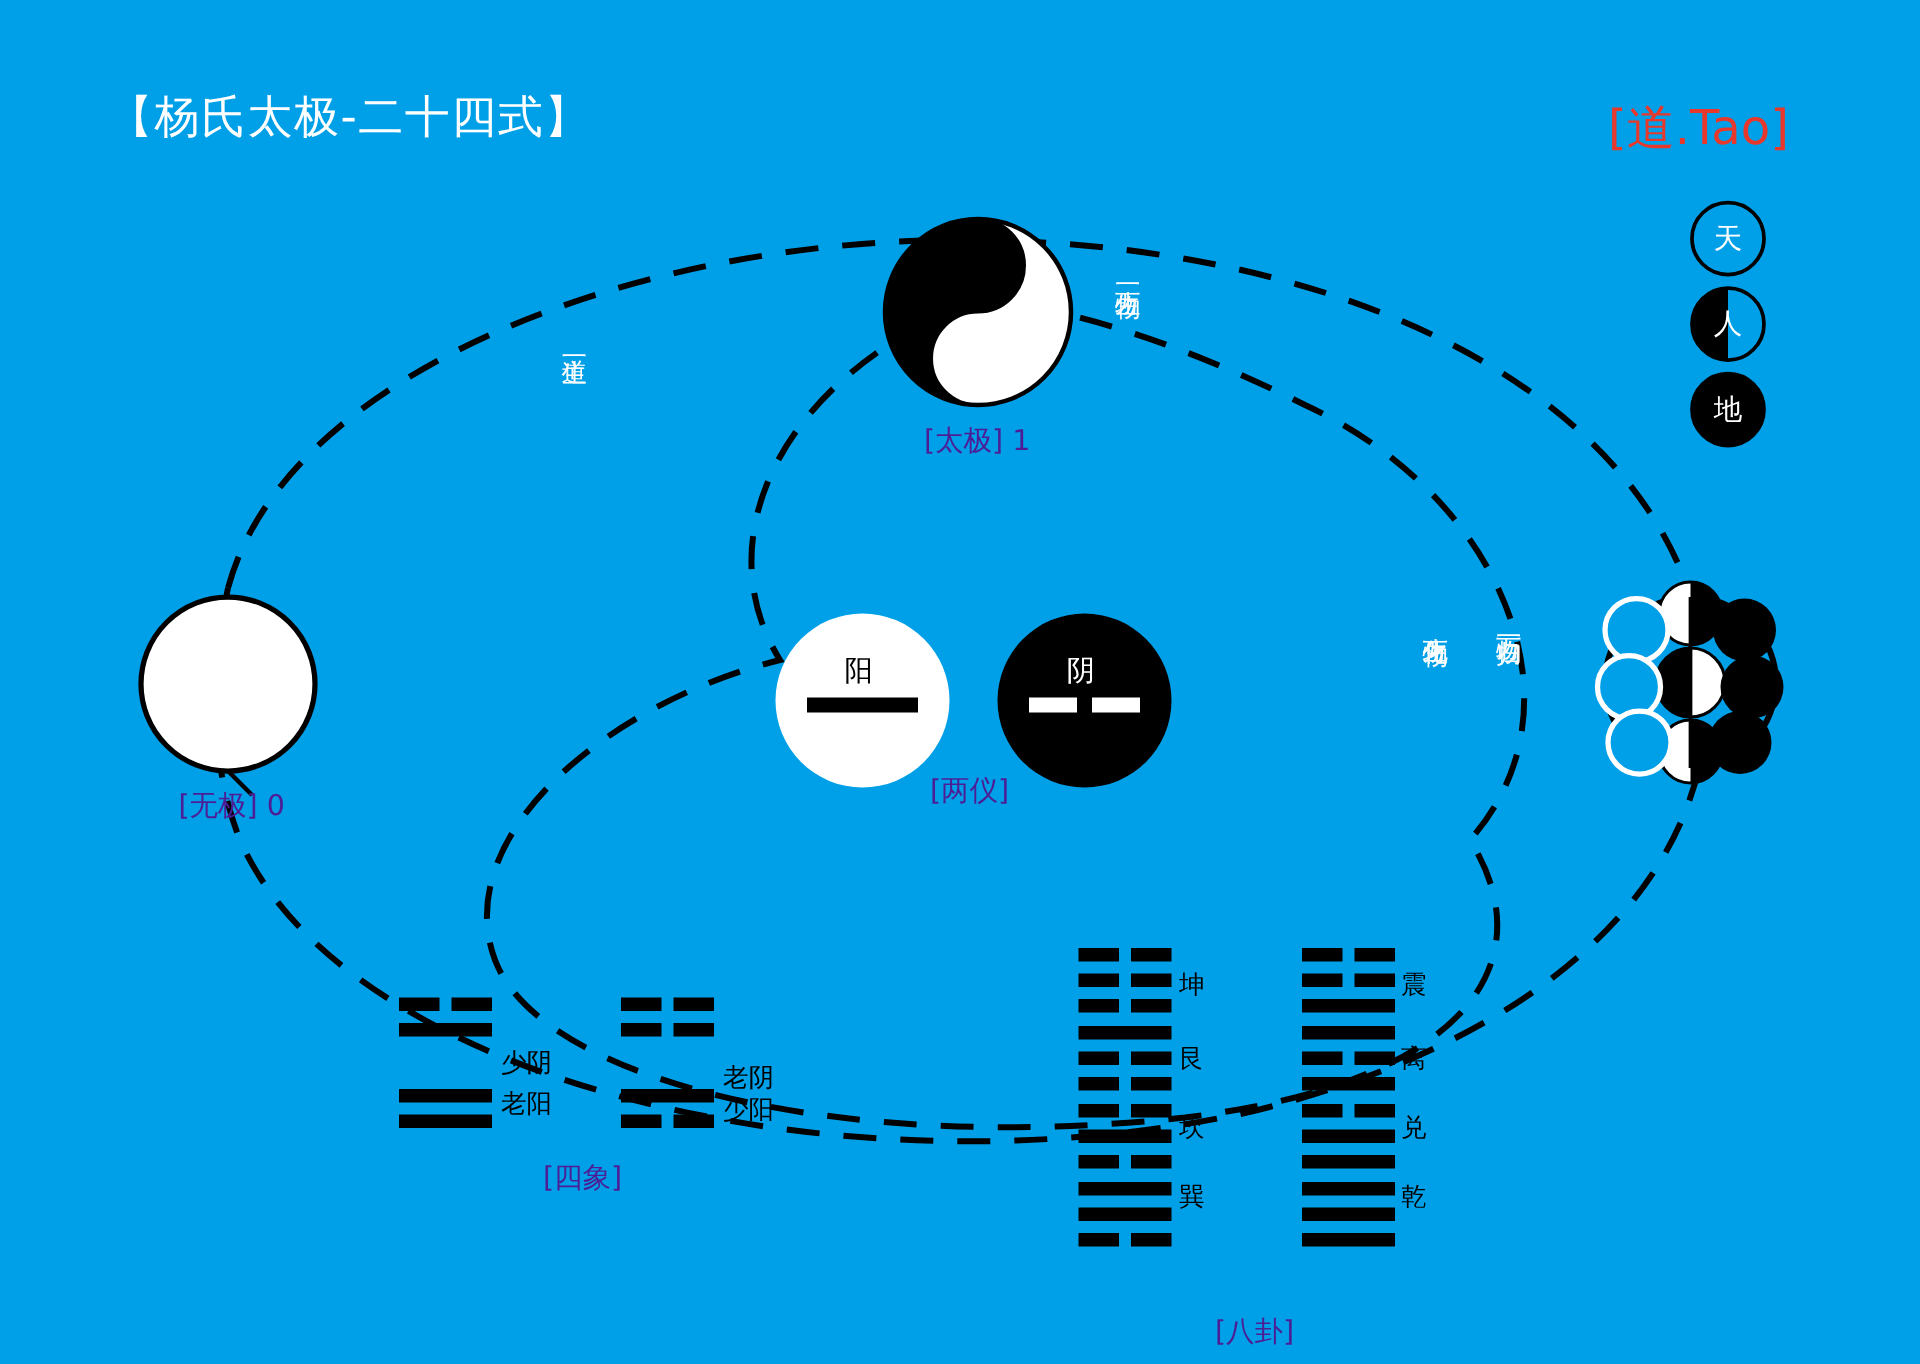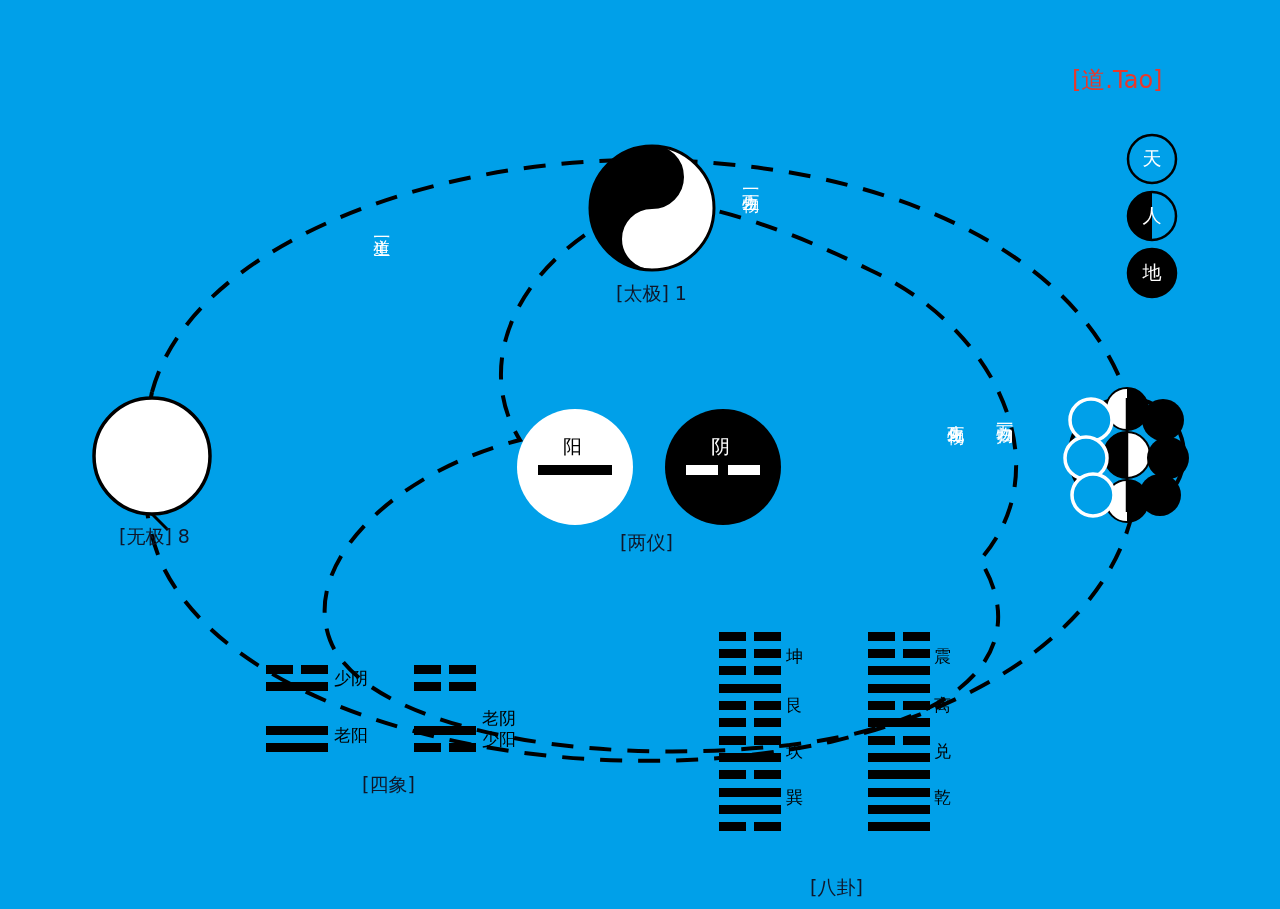--- a/index.html
+++ b/index.html
@@ -11,29 +11,29 @@
   }
   #stage{position:absolute;inset:0;width:1280px;height:909px;}
   .svg-layer{position:absolute;left:0;top:0;width:1280px;height:909px;}
 
   .lbl{position:absolute;white-space:nowrap;}
 
   #title{
     left:72px;top:58px;color:#ffffff;font-size:30px;letter-spacing:1px;
   }
   #tao-tag{
-    left:1072px;top:64px;color:#e8382b;font-size:24px;
+    left:1072px;top:64px;color:#e8382b;font-size:32px;
   }
 
   .vtext{
     writing-mode:vertical-rl;text-orientation:upright;
     color:#ffffff;font-size:17px;line-height:1.08;letter-spacing:1px;
   }
 
-  .bracket-lbl{color:#0f172a;font-size:19px;white-space:nowrap;}
+  .bracket-lbl{color:#4c1d95;font-size:19px;white-space:nowrap;}
 
   .trig-name{position:absolute;color:#000;font-size:17px;}
 
   .circ-glyph{
     position:absolute;display:flex;align-items:center;justify-content:center;
     font-size:19px;box-sizing:border-box;
   }
 </style>
 </head>
 <body style="background: rgb(0, 160, 233);">
@@ -54,37 +54,38 @@
       <path d="M 652 200
                C 520 250, 470 360, 520 440
                C 400 470, 300 560, 330 640
                C 360 720, 560 770, 790 745
                C 980 722, 1030 640, 980 560
                C 1060 470, 1000 330, 870 270
                C 800 235, 720 205, 652 200"></path>
     </g>
   </svg>
 
+  <div class="lbl" id="title">【杨氏太极-二十四式】</div>
   <div class="lbl" id="tao-tag">[道.Tao]</div>
 
   <svg class="svg-layer">
     <circle cx="1152" cy="159" r="24" fill="#00a0e9" stroke="#000" stroke-width="2.5"></circle>
     <circle cx="1152" cy="216" r="24" fill="#00a0e9" stroke="#000" stroke-width="2.5"></circle>
     <path d="M 1152 192 A 24 24 0 0 0 1152 240 Z" fill="#000"></path>
     <circle cx="1152" cy="273" r="24" fill="#000" stroke="#000" stroke-width="2.5"></circle>
   </svg>
   <div class="circ-glyph" style="left:1128px;top:135px;width:48px;height:48px;color:#ffffff;">天</div>
   <div class="circ-glyph" style="left:1128px;top:192px;width:48px;height:48px;color:#ffffff;">人</div>
   <div class="circ-glyph" style="left:1128px;top:249px;width:48px;height:48px;color:#ffffff;">地</div>
 
   <svg class="svg-layer">
     <circle cx="152" cy="456" r="58" fill="#ffffff" stroke="#000" stroke-width="3.5"></circle>
     <line x1="152" y1="514" x2="168" y2="530" stroke="#000" stroke-width="3"></line>
   </svg>
-  <div class="lbl bracket-lbl" style="left:119px;top:524px;">[无极] 8</div>
+  <div class="lbl bracket-lbl" style="left:119px;top:524px;">[无极] 0</div>
 
   <svg class="svg-layer">
     <g>
       <circle cx="652" cy="208" r="62" fill="#ffffff" stroke="#000" stroke-width="3"></circle>
       <path d="M 652 146
                A 62 62 0 0 0 652 270
                A 31 31 0 0 1 652 208
                A 31 31 0 0 0 652 146 Z" fill="#000000"></path>
       <path d="M 652 146 A 31 31 0 0 1 652 208 A 31 31 0 0 0 652 270" fill="none" stroke="#000" stroke-width="2"></path>
     </g>
@@ -93,21 +94,21 @@
 
   <svg class="svg-layer">
     <circle cx="575" cy="467" r="58" fill="#ffffff"></circle>
     <rect x="538" y="465" width="74" height="10" fill="#000"></rect>
     <circle cx="723" cy="467" r="58" fill="#000000"></circle>
     <rect x="686" y="465" width="32" height="10" fill="#ffffff"></rect>
     <rect x="728" y="465" width="32" height="10" fill="#ffffff"></rect>
   </svg>
   <div class="lbl" style="left:563px;top:434px;color:#000;font-size:19px;">阳</div>
   <div class="lbl" style="left:711px;top:434px;color:#ffffff;font-size:19px;">阴</div>
-  <div class="lbl bracket-lbl" style="left:620px;top:530px;">[两仪]</div>
+  <div class="lbl bracket-lbl" style="left:620px;top:514px;">[两仪]</div>
 
   <svg class="svg-layer">
 
     <g>
       <rect x="266" y="665" width="27" height="9" fill="#000"></rect>
       <rect x="301" y="665" width="27" height="9" fill="#000"></rect>
       <rect x="266" y="682" width="62" height="9" fill="#000"></rect>
     </g>
 
     <g>
@@ -121,21 +122,21 @@
       <rect x="266" y="726" width="62" height="9" fill="#000"></rect>
       <rect x="266" y="743" width="62" height="9" fill="#000"></rect>
     </g>
 
     <g>
       <rect x="414" y="726" width="62" height="9" fill="#000"></rect>
       <rect x="414" y="743" width="27" height="9" fill="#000"></rect>
       <rect x="449" y="743" width="27" height="9" fill="#000"></rect>
     </g>
   </svg>
-  <div class="trig-name" style="left:334px;top:667px;">少阴</div>
+  <div class="trig-name" style="left:334px;top:697px;">少阴</div>
   <div class="trig-name" style="left:482px;top:667px;margin-top:40px;">老阴</div>
   <div class="trig-name" style="left:334px;top:724px;">老阳</div>
   <div class="trig-name" style="left:482px;top:728px;">少阳</div>
   <div class="lbl bracket-lbl" style="left:362px;top:772px;">[四象]</div>
 
   <svg class="svg-layer">
 
     <g>
       <rect x="719" y="632" width="27" height="9" fill="#000"></rect>
         <rect x="754" y="632" width="27" height="9" fill="#000"></rect>

